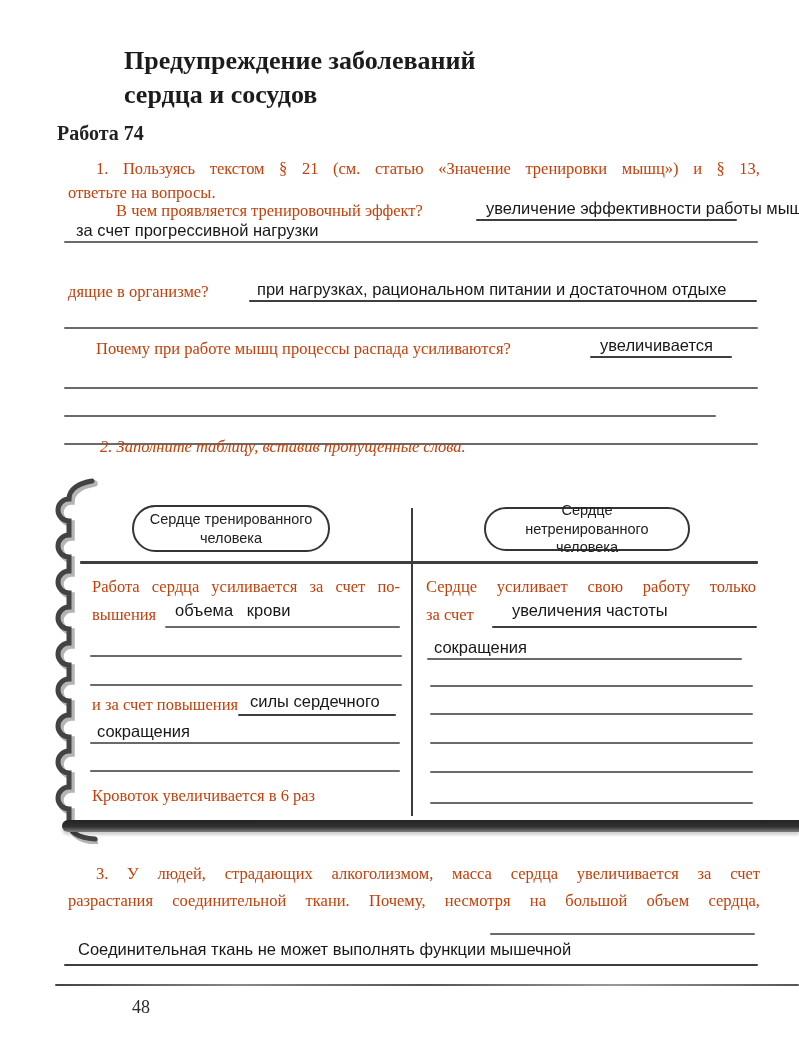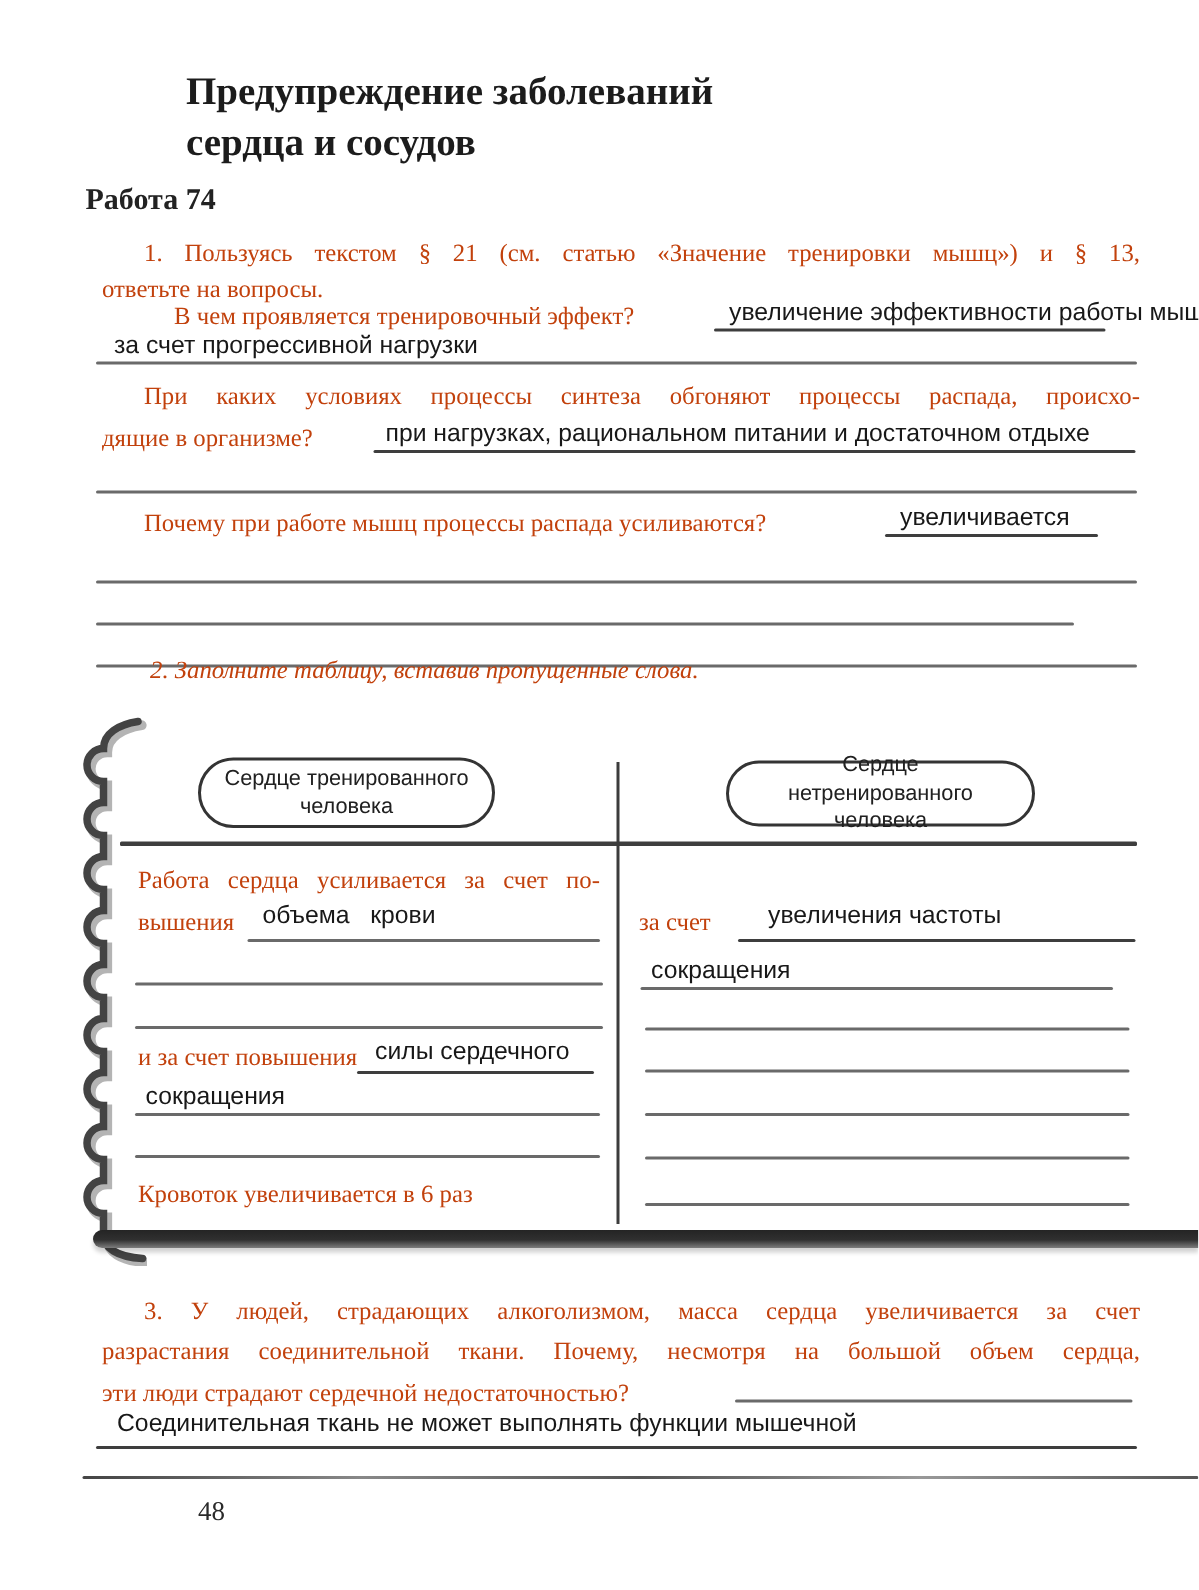--- a/index.html
+++ b/index.html
@@ -39,21 +39,20 @@
 
   <div class="abs serif just" style="left:68px;top:159px;width:692px;text-indent:28px;">1. Пользуясь текстом § 21 (см. статью «Значение тренировки мышц») и § 13,</div>
   <div class="abs serif" style="left:68px;top:183px;">ответьте на вопросы.</div>
 
   <div class="abs serif" style="left:96px;top:201px;margin-left:20px;">В чем проявляется тренировочный эффект?</div>
   <div class="abs hand" style="left:486px;top:199px;">увеличение эффективности работы мышц</div>
   <div class="rule dark" style="left:476px;top:219px;width:261px;"></div>
   <div class="abs hand" style="left:76px;top:221px;">за счет прогрессивной нагрузки</div>
   <div class="rule" style="left:64px;top:241px;width:694px;"></div>
 
-  <div class="abs serif just" style="left:68px;top:254px;width:692px;text-indent:28px;">При каких условиях процессы синтеза обгоняют процессы распада, происхо-</div>
   <div class="abs serif" style="left:68px;top:282px;">дящие в организме?</div>
   <div class="abs hand" style="left:257px;top:280px;text-align:right;">при нагрузках, рациональном питании и достаточном отдыхе</div>
   <div class="rule dark" style="left:249px;top:300px;width:508px;"></div>
   <div class="rule" style="left:64px;top:327px;width:694px;"></div>
 
   <div class="abs serif" style="left:96px;top:339px;">Почему при работе мышц процессы распада усиливаются?</div>
   <div class="abs hand" style="left:600px;top:336px;">увеличивается</div>
   <div class="rule dark" style="left:590px;top:356px;width:142px;"></div>
   <div class="rule" style="left:64px;top:387px;width:694px;"></div>
   <div class="rule" style="left:64px;top:415px;width:652px;"></div>
@@ -101,36 +100,36 @@
 
   <div class="abs serif" style="left:92px;top:695px;">и за счет повышения</div>
   <div class="abs hand" style="left:250px;top:692px;">силы сердечного</div>
   <div class="rule dark" style="left:238px;top:714px;width:158px;"></div>
   <div class="abs hand" style="left:97px;top:722px;">сокращения</div>
   <div class="rule" style="left:90px;top:742px;width:310px;"></div>
   <div class="rule" style="left:90px;top:770px;width:310px;"></div>
 
   <div class="abs serif" style="left:92px;top:786px;">Кровоток увеличивается в 6 раз</div>
 
+  <div class="abs serif just" style="left:426px;top:577px;width:330px;">Сердце усиливает свою работу только</div>
   <div class="abs serif" style="left:426px;top:605px;">за счет</div>
   <div class="abs hand" style="left:512px;top:601px;">увеличения частоты</div>
   <div class="rule dark" style="left:492px;top:626px;width:265px;"></div>
   <div class="abs hand" style="left:434px;top:638px;">сокращения</div>
   <div class="rule" style="left:427px;top:658px;width:315px;"></div>
   <div class="rule" style="left:430px;top:685px;width:323px;"></div>
   <div class="rule" style="left:430px;top:713px;width:323px;"></div>
   <div class="rule" style="left:430px;top:742px;width:323px;"></div>
   <div class="rule" style="left:430px;top:771px;width:323px;"></div>
   <div class="rule" style="left:430px;top:802px;width:323px;"></div>
 
   <div class="bottombar"></div>
 
   <div class="abs serif just" style="left:68px;top:864px;width:692px;text-indent:28px;">3. У людей, страдающих алкоголизмом, масса сердца увеличивается за счет</div>
   <div class="abs serif just" style="left:68px;top:891px;width:692px;">разрастания соединительной ткани. Почему, несмотря на большой объем сердца,</div>
-  <div class="abs serif" style="left:68px;top:919px;">эти люди страдают сердечной недостаточностью?</div>
   <div class="rule" style="left:490px;top:933px;width:265px;"></div>
   <div class="abs hand" style="left:78px;top:940px;">Соединительная ткань не может выполнять функции мышечной</div>
   <div class="rule dark" style="left:64px;top:964px;width:694px;"></div>
 
   <div class="rule" style="left:55px;top:984px;width:744px;background:linear-gradient(90deg,#444 0%,#888 25%,#555 50%,#999 75%,#555 100%);"></div>
   <div class="abs serif pagenum" style="left:86px;top:996px;">48</div>
 
 </div>
 
 </body></html>

